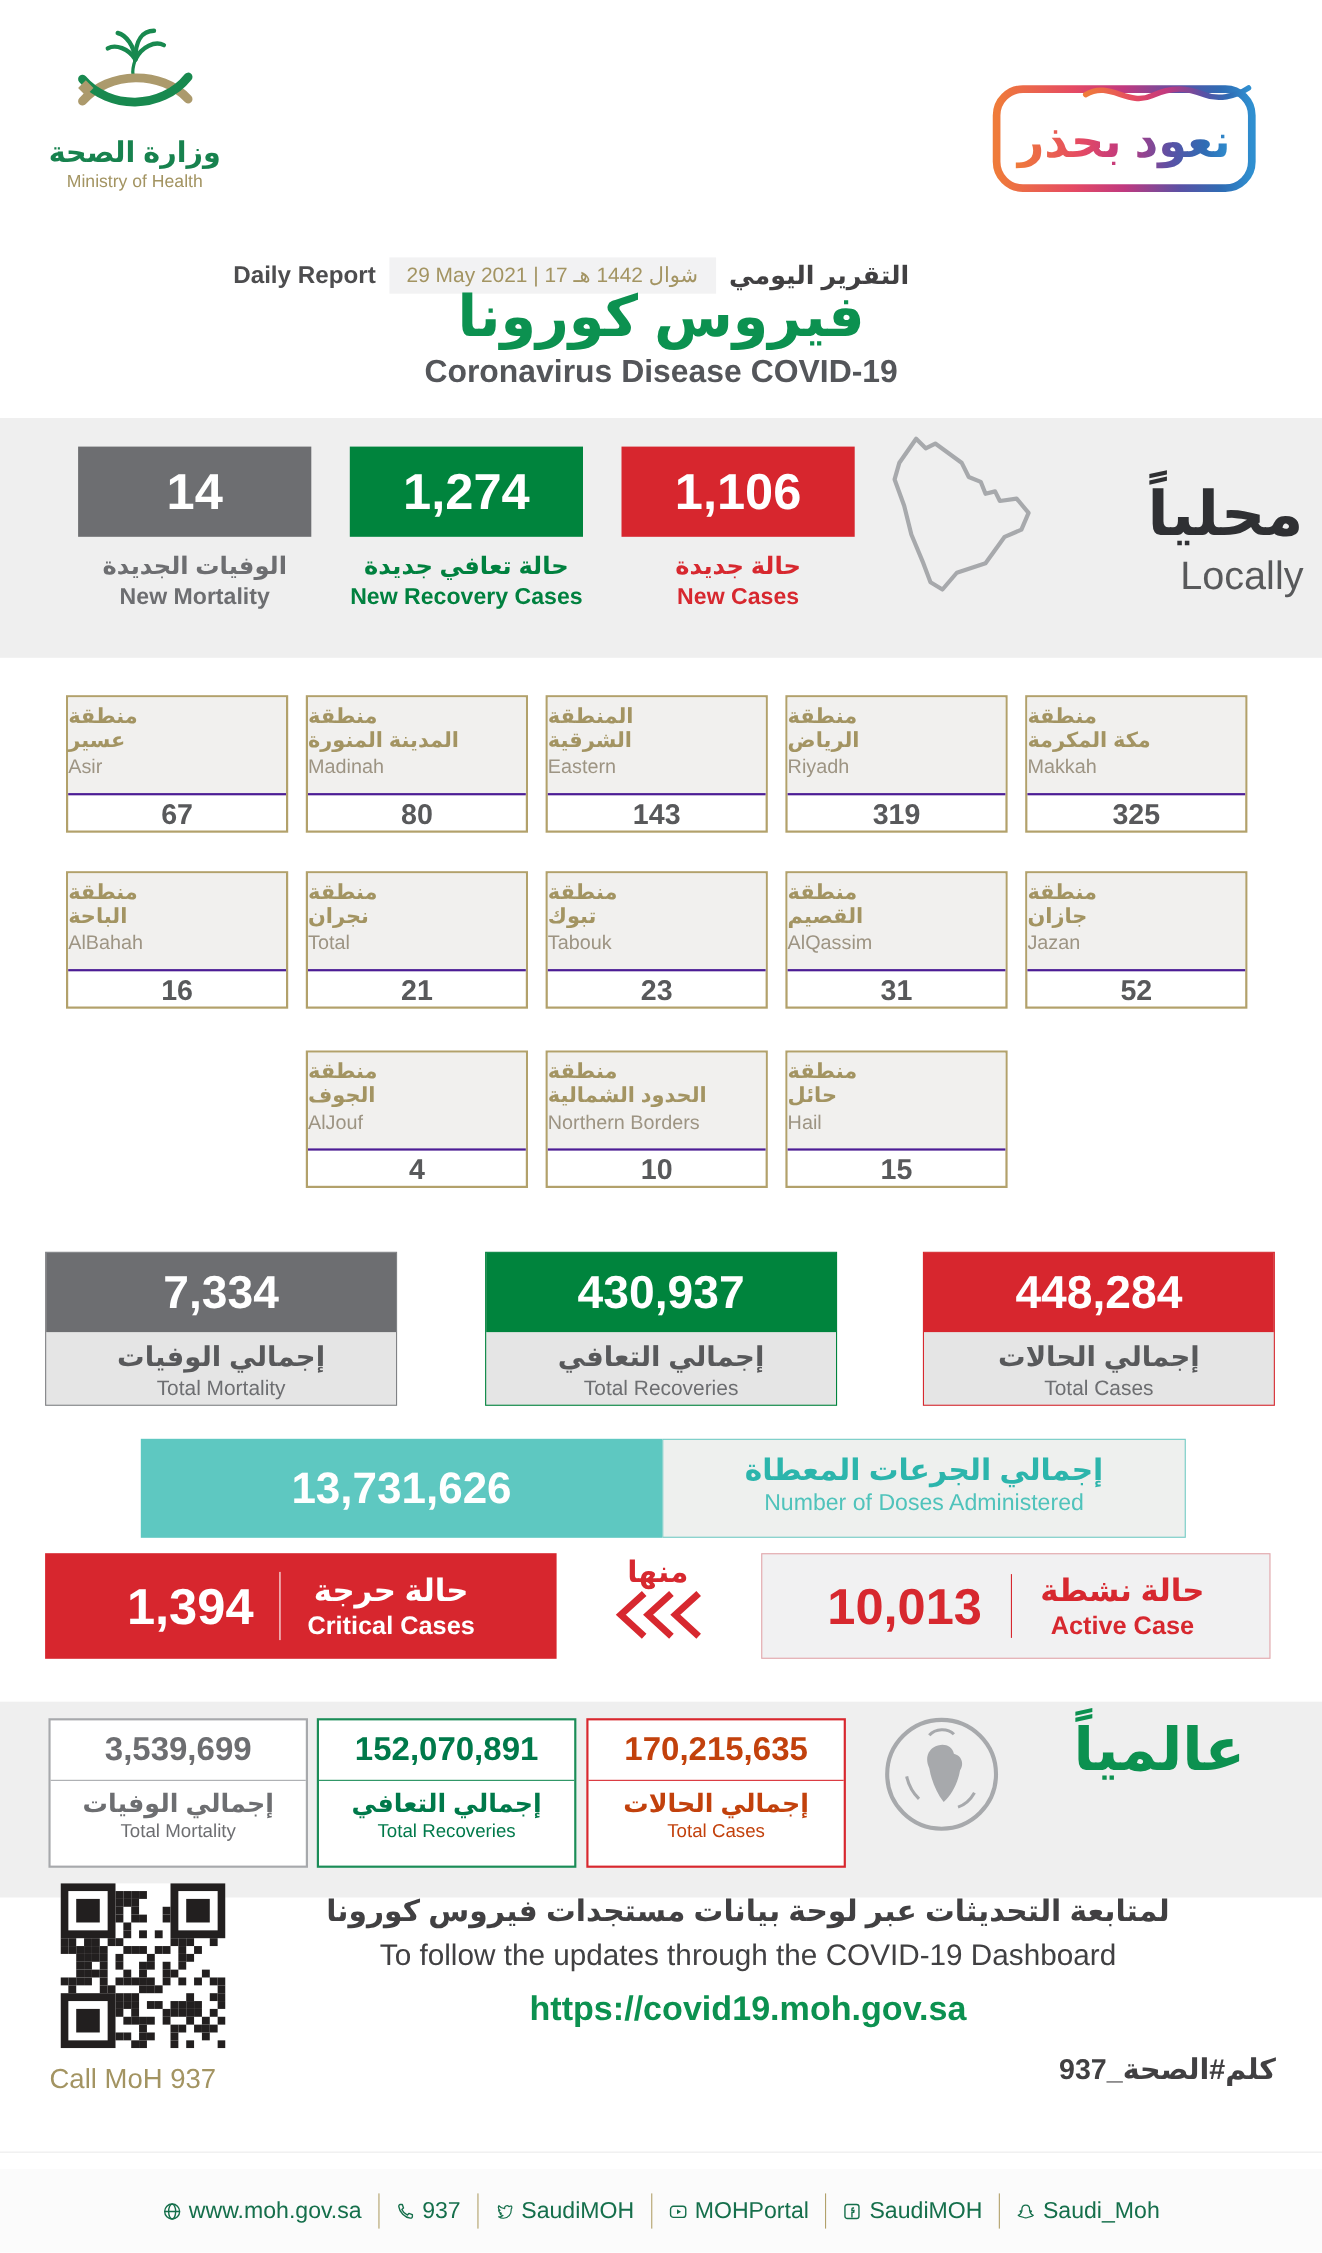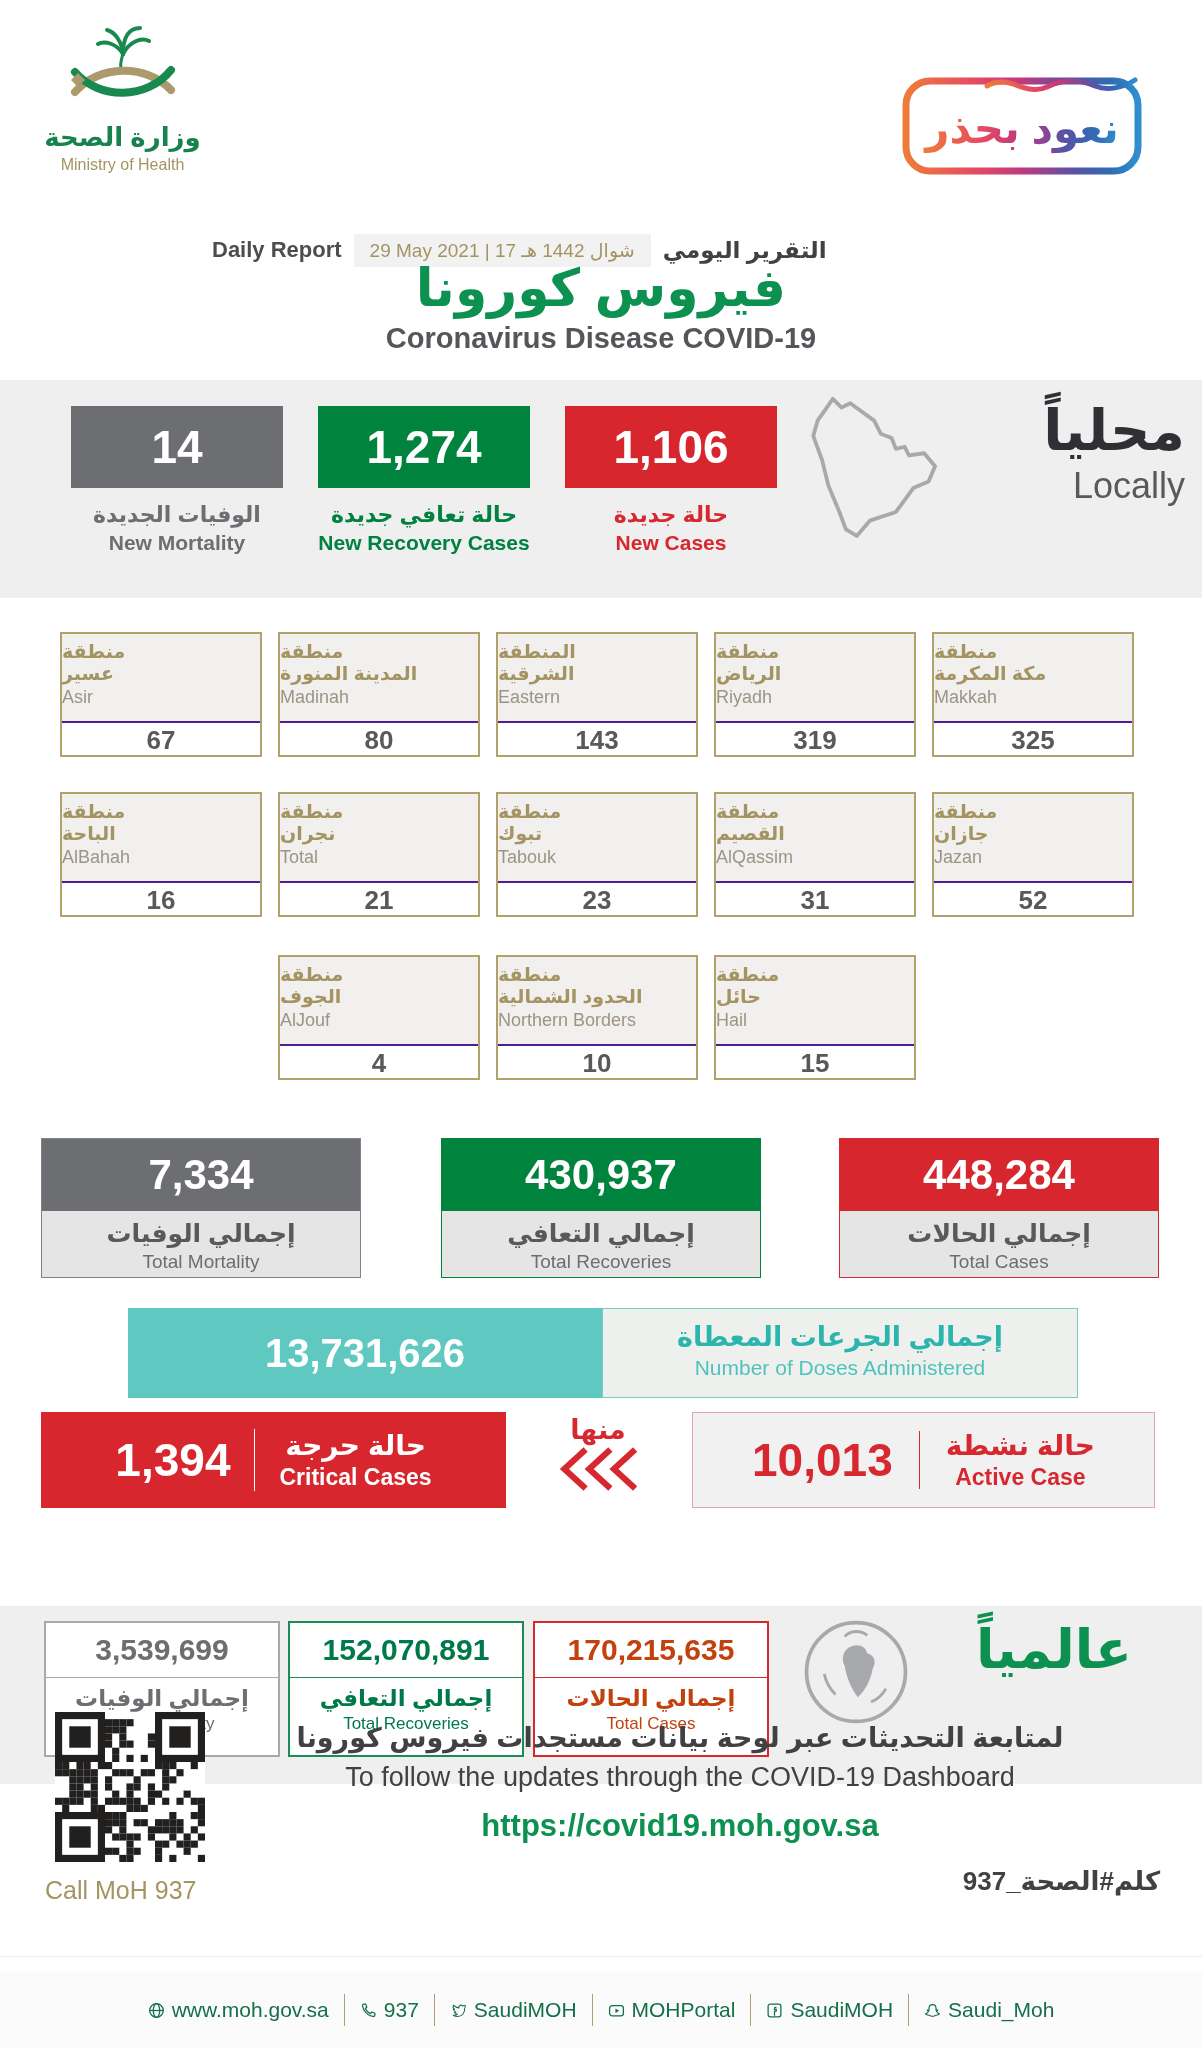--- a/index.html
+++ b/index.html
@@ -25,21 +25,21 @@
   .lstat{position:absolute;top:26px;width:212px;text-align:center;}
   .lstat-box{height:82px;display:flex;align-items:center;justify-content:center;
              color:#fff;font-size:46px;font-weight:bold;}
   .lstat-ar{font-size:22px;font-weight:bold;margin-top:14px;}
   .lstat-en{font-size:21px;font-weight:bold;margin-top:3px;}
   .lstat.mort{left:71px;color:#6d6e71;} .lstat.mort .lstat-box{background:#6d6e71;}
   .lstat.reco{left:318px;color:#00813f;} .lstat.reco .lstat-box{background:#00843d;}
   .lstat.case{left:565px;color:#d7282f;} .lstat.case .lstat-box{background:#d7262e;}
   .map-sa{position:absolute;left:788px;top:8px;}
   .locally-label{position:absolute;left:945px;top:18px;width:240px;text-align:right;}
-  .locally-ar{font-size:56px;font-weight:bold;color:#2f3033;}
+  .locally-ar{font-size:56px;font-weight:bold;color:#2f3033;margin-top:36px;}
   .locally-en{font-size:36px;color:#58595b;margin-top:2px;}
 
   
   .rcard{position:absolute;width:202px;height:125px;background:#fff;border:2px solid #b2a16b;box-sizing:border-box;}
   .rcard-top{height:80px;background:#f1f0ee;border-bottom:2px solid #4c1d95;text-align:left;padding-top:7px;box-sizing:content-box;}
   .rcard-ar{font-size:19px;line-height:22px;font-weight:bold;color:#a39462;}
   .rcard-en{font-size:18px;color:#9d9483;margin-top:2px;}
   .rcard-num{height:34px;display:flex;align-items:center;justify-content:center;
              font-size:26px;font-weight:bold;color:#58595b;}
   .r1{top:632px;} .r2{top:792px;} .r3{top:955px;}
@@ -72,21 +72,21 @@
   .minha{position:absolute;left:548px;top:1414px;width:100px;text-align:center;color:#d7282f;}
   .minha-ar{font-size:27px;font-weight:bold;}
   .active-box{position:absolute;left:692px;top:1412px;width:463px;height:96px;background:#f1f1f2;
               border:1px solid #e3a6aa;box-sizing:border-box;display:flex;align-items:center;justify-content:center;gap:26px;color:#d7282f;}
   .act-num{font-size:46px;font-weight:bold;}
   .vdiv-r{width:1px;height:58px;background:#d7282f;}
   .act-ar{font-size:28px;font-weight:bold;}
   .act-en{font-size:23px;font-weight:bold;margin-top:2px;}
 
   
-  .global-band{position:absolute;left:0;top:1606px;width:1202px;height:178px;background:#efefef;}
+  .global-band{position:absolute;left:0;top:1547px;width:1202px;height:178px;background:#efefef;}
   .gbox{position:absolute;top:15px;width:236px;height:136px;background:#fff;box-sizing:border-box;text-align:center;}
   .gbox-num{height:54px;display:flex;align-items:center;justify-content:center;font-size:30px;font-weight:bold;}
   .gbox-bot{border-top:1px solid;}
   .gbox-ar{font-size:23px;font-weight:bold;margin-top:7px;}
   .gbox-en{font-size:17px;margin-top:2px;}
   .gbox.mort{left:44px;border:2px solid #a7a9ac;color:#6d6e71;} .gbox.mort .gbox-bot{border-color:#a7a9ac;}
   .gbox.reco{left:288px;border:2px solid #1b8c57;color:#00794a;} .gbox.reco .gbox-bot{border-color:#1b8c57;}
   .gbox.case{left:533px;border:2px solid #d7282f;color:#c2410c;} .gbox.case .gbox-bot{border-color:#d7282f;}
   .globe{position:absolute;left:800px;top:10px;}
   .global-label{position:absolute;left:930px;top:12px;width:248px;text-align:center;}

